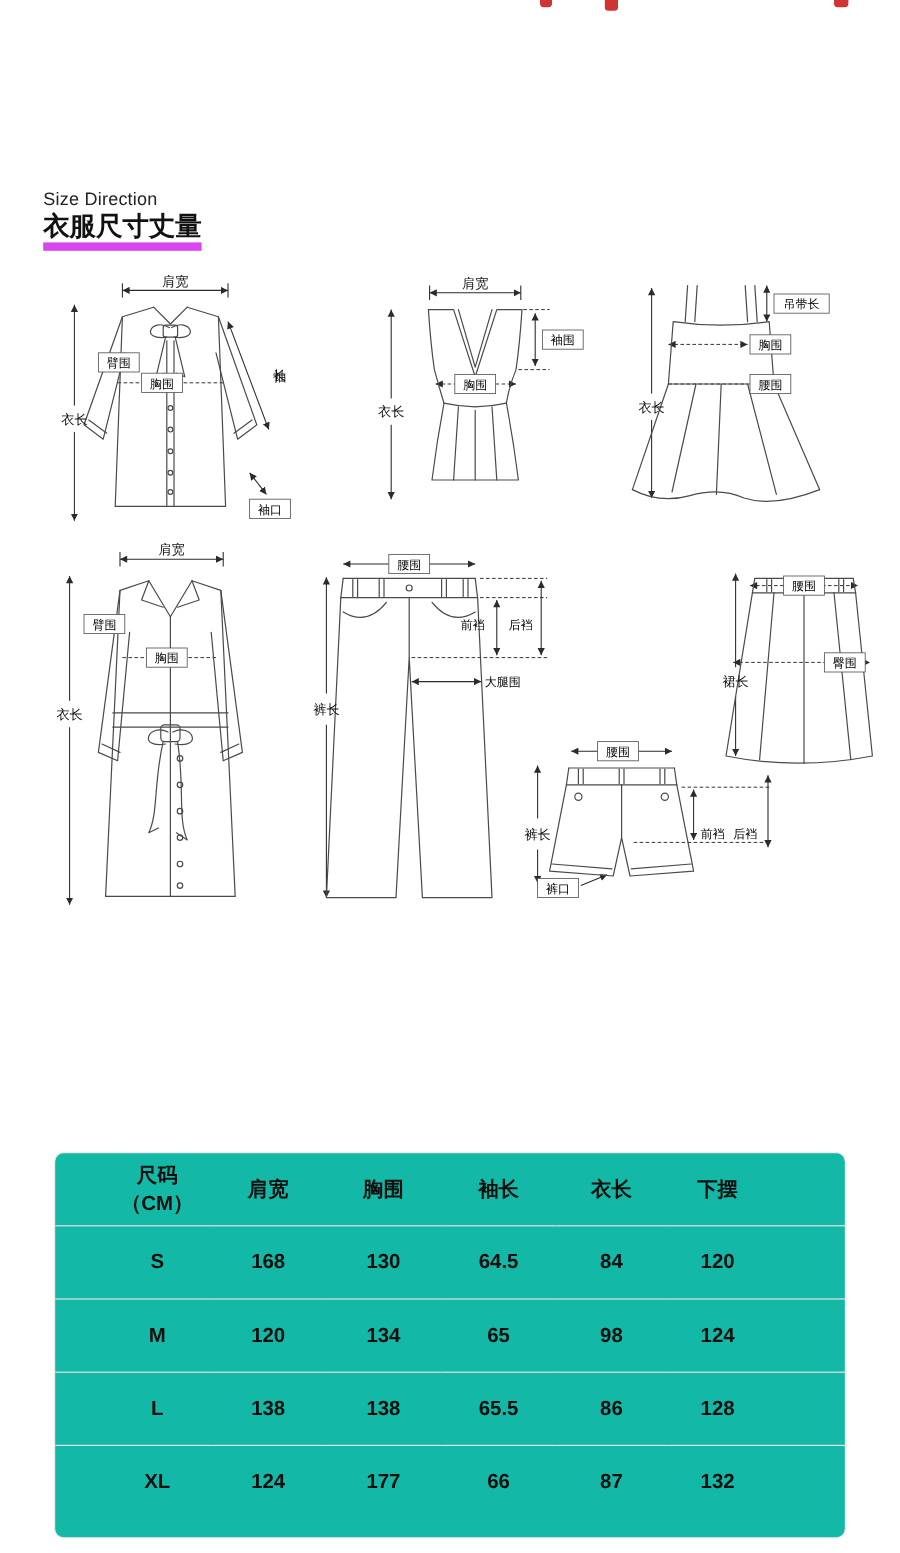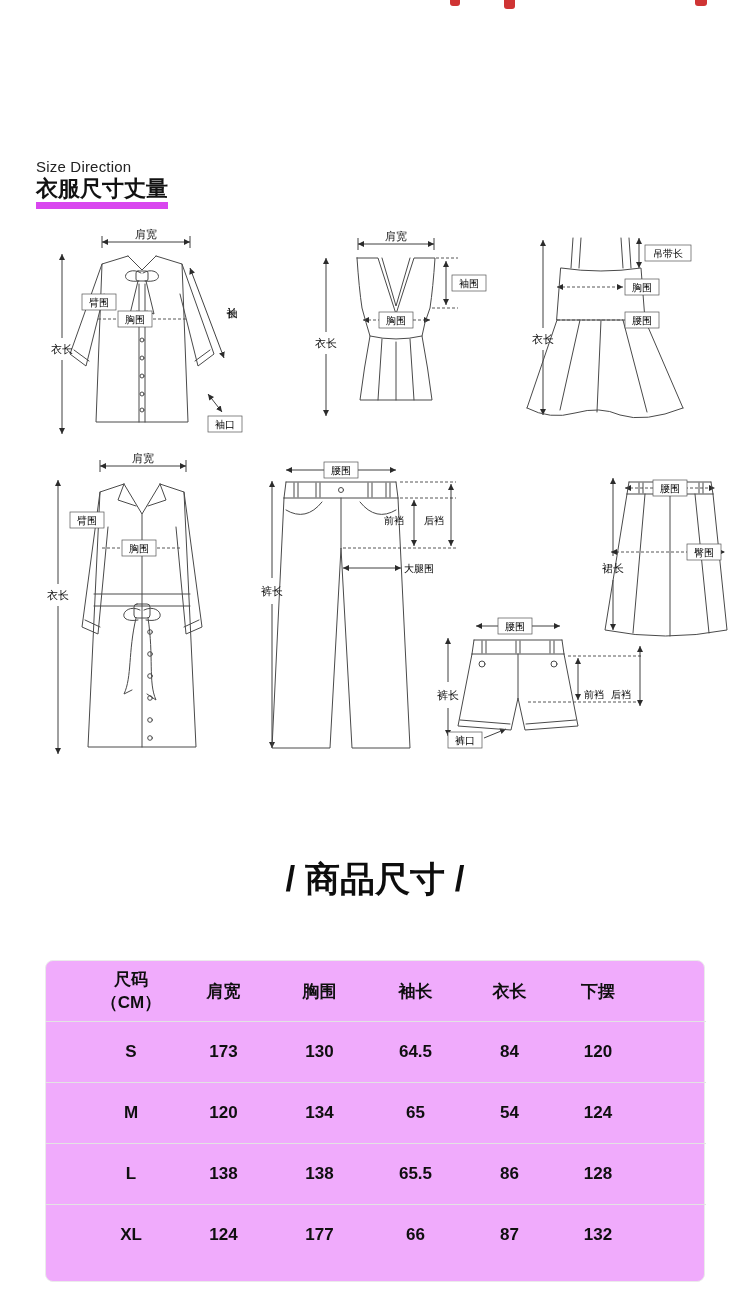--- a/index.html
+++ b/index.html
@@ -26,21 +26,21 @@
   .mid{text-anchor:middle;}
   .vert{writing-mode:vertical-rl;text-orientation:upright;}
   .box{fill:#fff;stroke:#555;stroke-width:.7;}
 
   
   .sec-title{position:absolute;left:0;top:856px;width:750px;text-align:center;
              font-size:35px;font-weight:bold;color:#0d0d0d;}
 
   
   .tbl-wrap{position:absolute;left:45px;top:960px;width:660px;height:322px;
-            background:#f0abfc;border:1px solid #ebebeb;border-radius:8px;box-sizing:border-box;}
+            background:#14b8a6;border:1px solid #ebebeb;border-radius:8px;box-sizing:border-box;}
   table.size{width:100%;border-collapse:collapse;table-layout:fixed;}
   table.size th,table.size td{height:60px;text-align:center;padding:0;
             border-bottom:1px solid #e3e3e3;font-size:17px;color:#0f0f0f;}
   table.size th{font-weight:bold;}
   table.size td{font-weight:600;}
   table.size th:first-child,table.size td:first-child{padding-left:40px;}
   table.size th:last-child,table.size td:last-child{padding-right:66px;}
   table.size tr:last-child td{border-bottom:none;}
 </style>
 </head>
@@ -328,21 +328,20 @@
         <text class="lbl mid" x="30" y="89">裤长</text>
         <text class="lbl10" x="166" y="88">前裆</text>
         <text class="lbl10" x="193" y="88">后裆</text>
         <rect class="box" x="30" y="122" width="34" height="16"></rect>
         <text class="lbl10 mid" x="47" y="134">裤口</text>
       </g>
     </svg>
 
   </div>
 
-  <div class="sec-title">/ 商品尺寸 /</div>
 
   <div class="tbl-wrap">
     <table class="size">
       <colgroup>
         <col style="width:130px">
           <col style="width:95px">
           <col style="width:97px">
         <col style="width:95px">
           <col style="width:93px">
           <col style="width:150px">
@@ -353,32 +352,32 @@
           <th>肩宽</th>
           <th>胸围</th>
           <th>袖长</th>
           <th>衣长</th>
           <th>下摆</th>
         </tr>
       </thead>
       <tbody>
         <tr>
           <td>S</td>
-          <td>173</td>
+          <td>168</td>
           <td>130</td>
           <td>64.5</td>
           <td>84</td>
           <td>120</td>
         </tr>
         <tr>
           <td>M</td>
           <td>120</td>
           <td>134</td>
           <td>65</td>
-          <td>54</td>
+          <td>98</td>
           <td>124</td>
         </tr>
         <tr>
           <td>L</td>
           <td>138</td>
           <td>138</td>
           <td>65.5</td>
           <td>86</td>
           <td>128</td>
         </tr>

